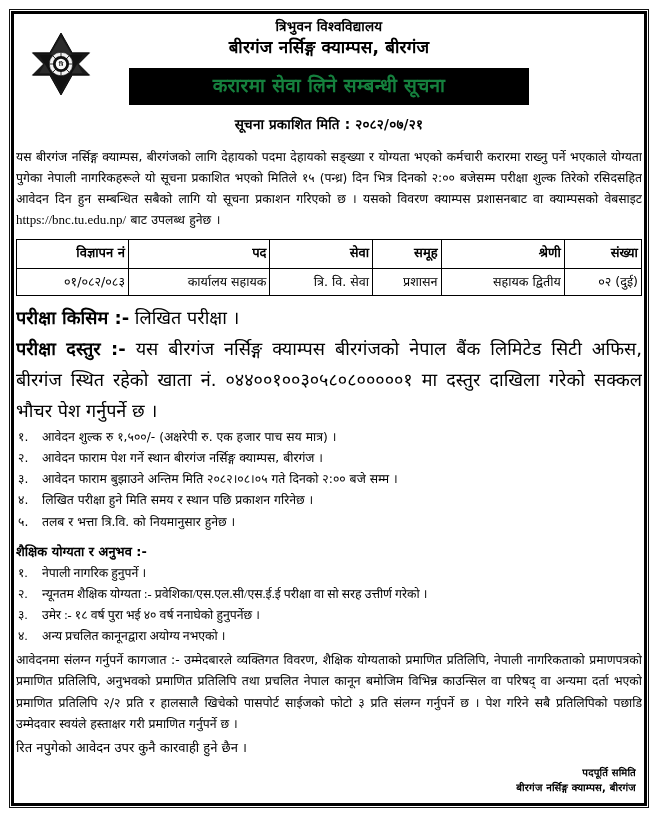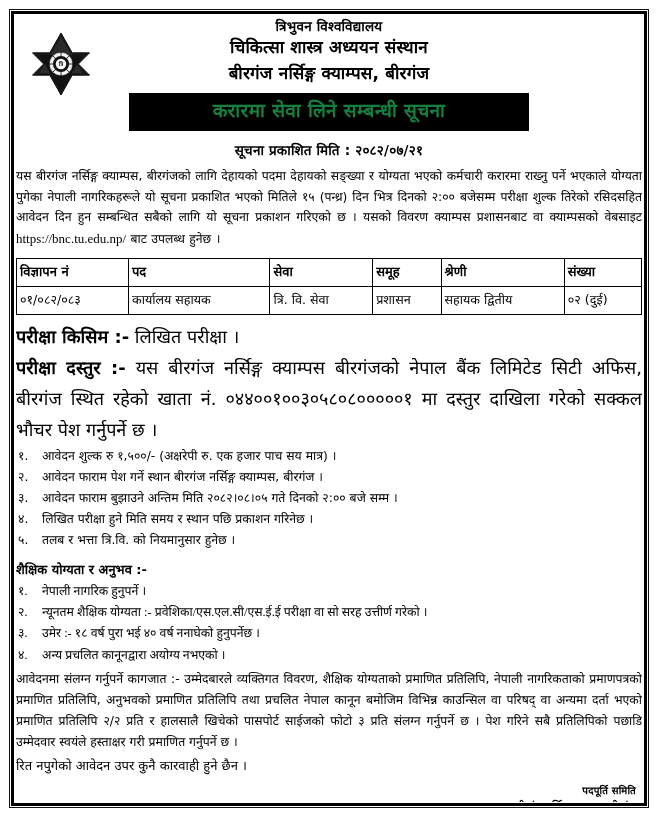--- a/index.html
+++ b/index.html
@@ -103,21 +103,21 @@
   .pub-date {
     margin-top: 10px;
     font-family: "DejaVu Sans", sans-serif;
     font-size: 13.5px;
     font-weight: 700;
     letter-spacing: .2px;
   }
 
   
   .intro {
-    margin-top: 7px;
+    margin-top: 14px;
     font-family: "DejaVu Sans", sans-serif;
     font-size: 12.3px;
     line-height: 1.68;
     text-align: justify;
     text-justify: inter-word;
     letter-spacing: 0px;
     word-spacing: .5px;
   }
   .intro .url {
     font-family: "Liberation Serif", serif;
@@ -127,21 +127,21 @@
   
   table.adtable {
     margin: 8px auto 0;
     border-collapse: collapse;
     width: 100%;
     font-family: "DejaVu Sans", sans-serif;
   }
   table.adtable th,
   table.adtable td {
     border: 1px solid #000;
-    text-align: left;
+    text-align: right;
     padding: 5px 3px 6px;
     font-size: 12.6px;
     line-height: 1.25;
     white-space: nowrap;
   }
   table.adtable th {
     font-weight: 700;
     font-size: 13px;
   }
   table.adtable td {
@@ -252,21 +252,20 @@
             <line x1="36.5" y1="38.5" x2="42" y2="44"></line>
             <line x1="58" y1="60" x2="63.5" y2="65.5"></line>
             <line x1="63.5" y1="38.5" x2="58" y2="44"></line>
             <line x1="42" y1="60" x2="36.5" y2="65.5"></line>
           </g>
           <text x="50" y="56" font-size="9" font-family="DejaVu Sans, sans-serif" font-weight="700" text-anchor="middle" fill="#111">त्रि</text>
         </svg>
       </div>
 
       <div class="org-line-1">त्रिभुवन विश्वविद्यालय</div>
-      <div class="org-line-2">चिकित्सा शास्त्र अध्ययन संस्थान</div>
       <div class="org-line-3">बीरगंज नर्सिङ्ग क्याम्पस, बीरगंज</div>
 
       <div class="banner-wrap">
         <div class="banner">करारमा सेवा लिने सम्बन्धी सूचना</div>
       </div>
 
       <div class="pub-date">सूचना प्रकाशित मिति : २०८२/०७/२१</div>
     </div>
 
     <div class="intro">

